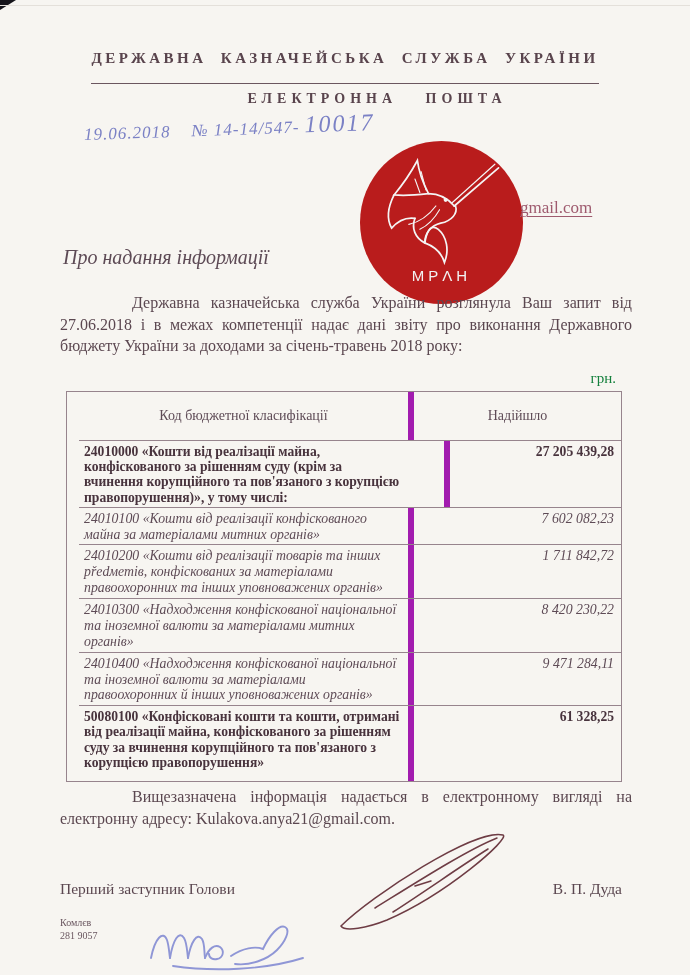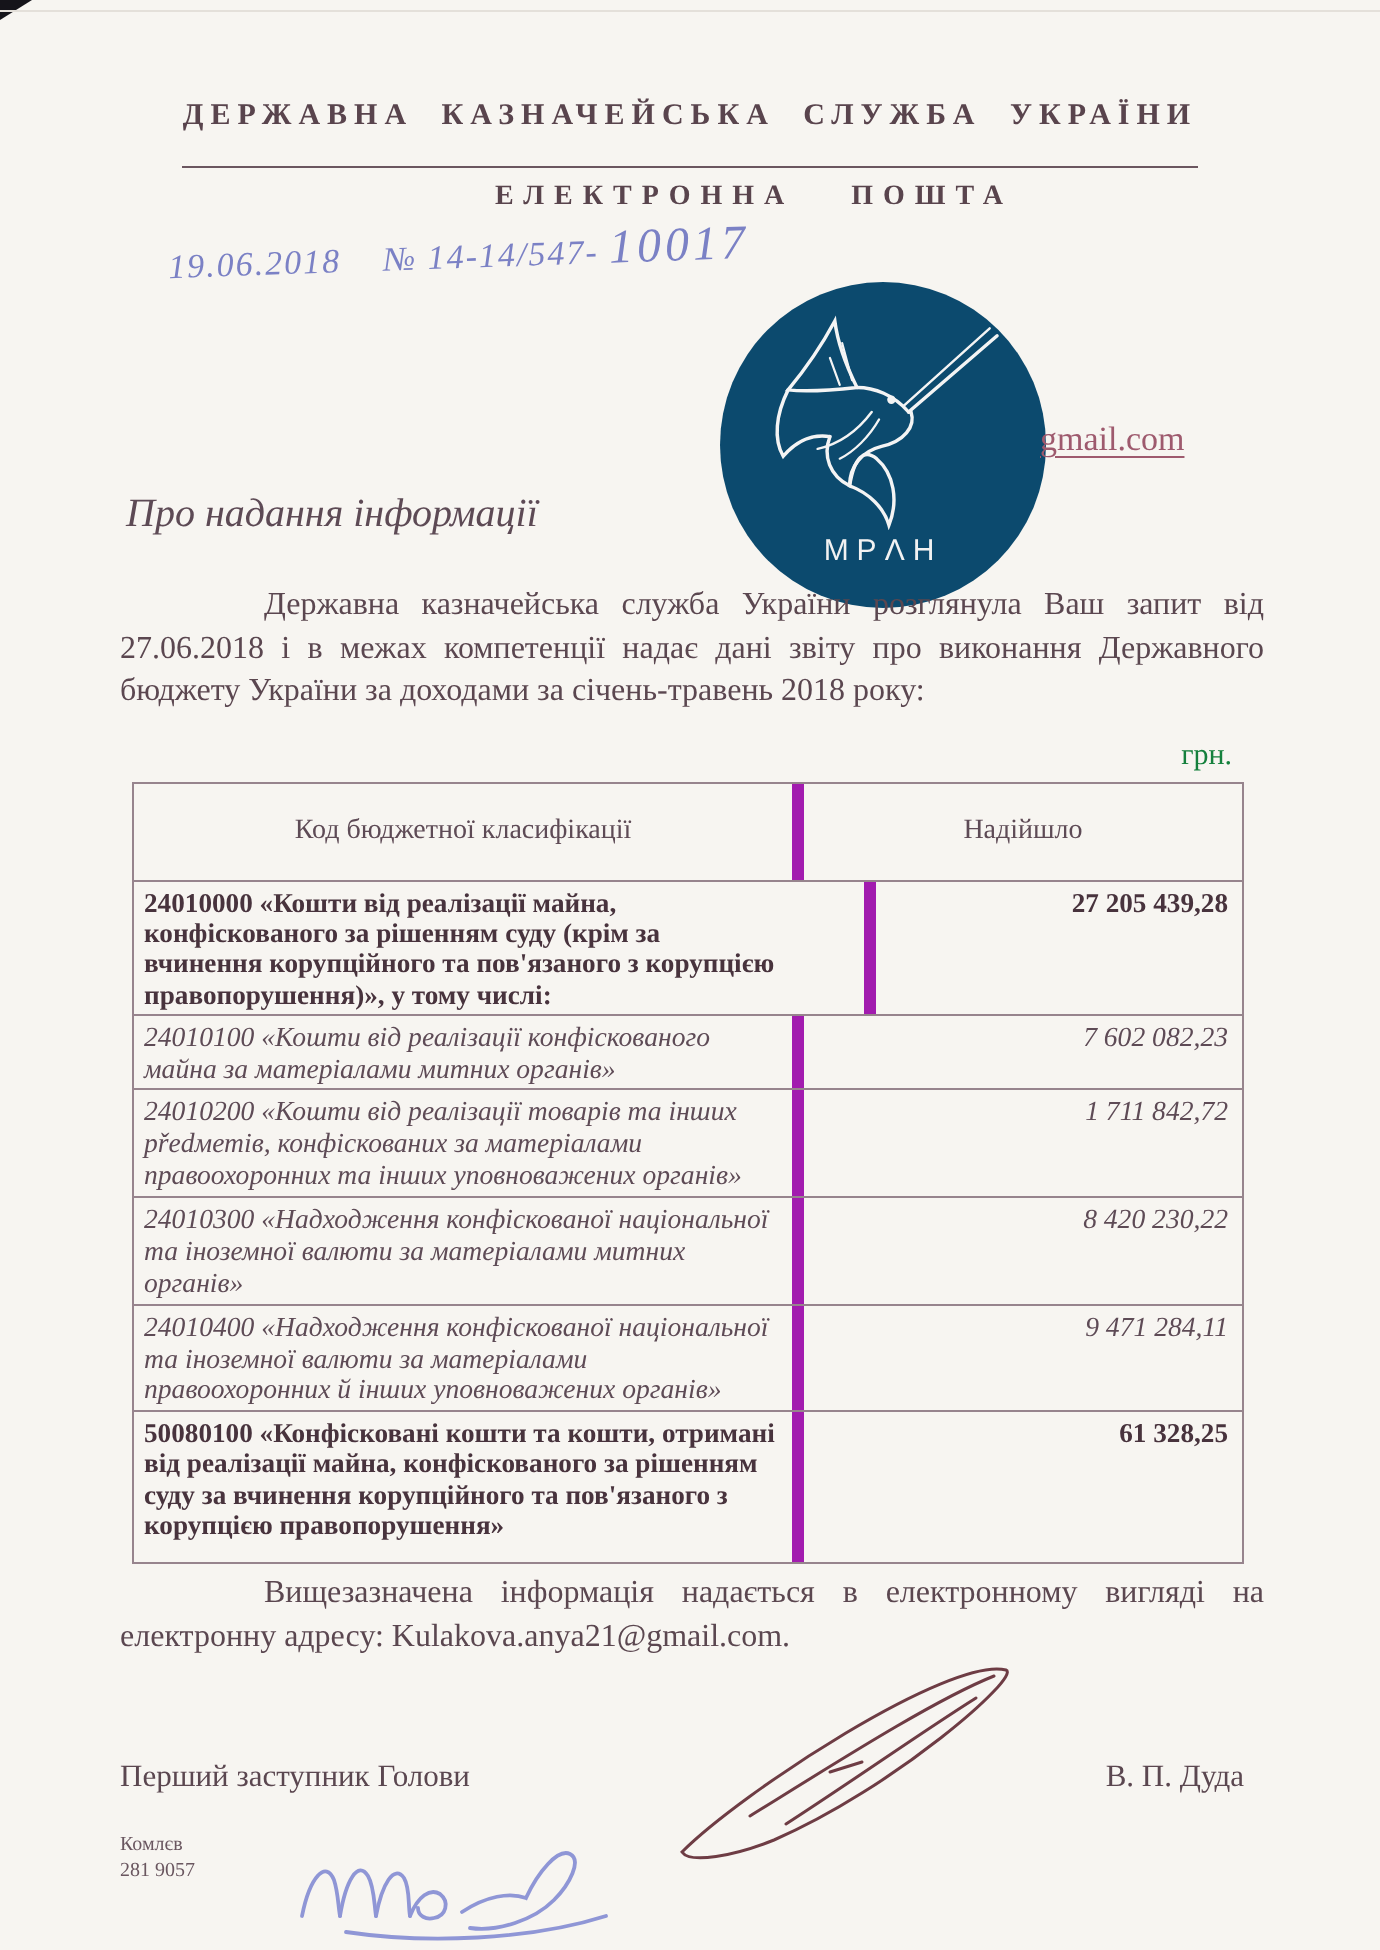--- a/index.html
+++ b/index.html
@@ -18,40 +18,40 @@
   .title1{display:inline-block;font-weight:bold;font-size:15px;letter-spacing:3.5px;
     word-spacing:7px;color:#59444d;border-bottom:1.5px solid #6b565f;padding-bottom:16px;}
   .title2-wrap{top:89px;left:0;width:690px;text-align:center;padding-left:32px;}
   .title2{font-weight:bold;font-size:14px;letter-spacing:5px;word-spacing:20px;color:#59444d;}
 
   .handwriting{top:114px;left:84px;transform:rotate(-2deg);
     font-style:italic;color:#7b81c5;font-size:17px;letter-spacing:1px;white-space:nowrap;}
   .handwriting .hw-big{font-size:24px;letter-spacing:2px;}
 
   .logo{top:141px;left:360px;width:163px;height:163px;border-radius:50%;
-    background:#0c4a6e;overflow:hidden;}
+    background:#b91c1c;overflow:hidden;}
   .logo svg{position:absolute;top:6px;left:8px;}
   .logo-label{position:absolute;bottom:20px;left:0;width:100%;text-align:center;
     color:#f2f2f2;font-family:"Liberation Sans",sans-serif;font-size:15px;
     letter-spacing:4px;font-weight:400;}
 
-  .gmail{top:210px;left:520px;font-size:17px;color:#9e5a6e;
+  .gmail{top:198px;left:520px;font-size:17px;color:#9e5a6e;
     text-decoration:underline;text-underline-offset:3px;}
 
   .subject{top:246px;left:63px;font-style:italic;font-size:20px;color:#5d4a55;}
 
   .para{left:60px;width:572px;font-size:16px;line-height:21.5px;
     text-align:justify;text-indent:72px;color:#5b4750;}
   .intro{top:292px;}
   .closing{top:786px;}
 
   .grn{top:370px;left:66px;width:550px;text-align:right;font-size:15px;color:#15803d;}
 
   .tbl{top:391px;left:66px;width:556px;border:1px solid #97848d;box-sizing:border-box;}
-  .trow{display:grid;grid-template-columns:329px 1fr;border-top:1px solid #97848d;}
+  .trow{display:grid;grid-template-columns:329px 1fr;border-top:1px solid #97848d;margin-left:12px;}
   .trow:first-child{border-top:none;}
   .cell{box-sizing:border-box;}
   .cell-r{border-left:6px solid #a21caf;text-align:right;padding:3px 7px 0 4px;}
   .cell-l{padding:3px 6px 2px 5px;}
   .hdr{min-height:48px;}
   .hdr .cell{display:flex;align-items:center;justify-content:center;text-align:center;
     font-size:14px;color:#5e4b56;padding:2px 4px;}
   .r1{min-height:63px;gap:36px;} .r2{min-height:36px;} .r3{min-height:53px;}
   .r4{min-height:52px;} .r5{min-height:50px;} .r6{min-height:75px;}
   .row-bold .cell{font-weight:bold;font-size:13.6px;line-height:15.2px;color:#48333d;}

